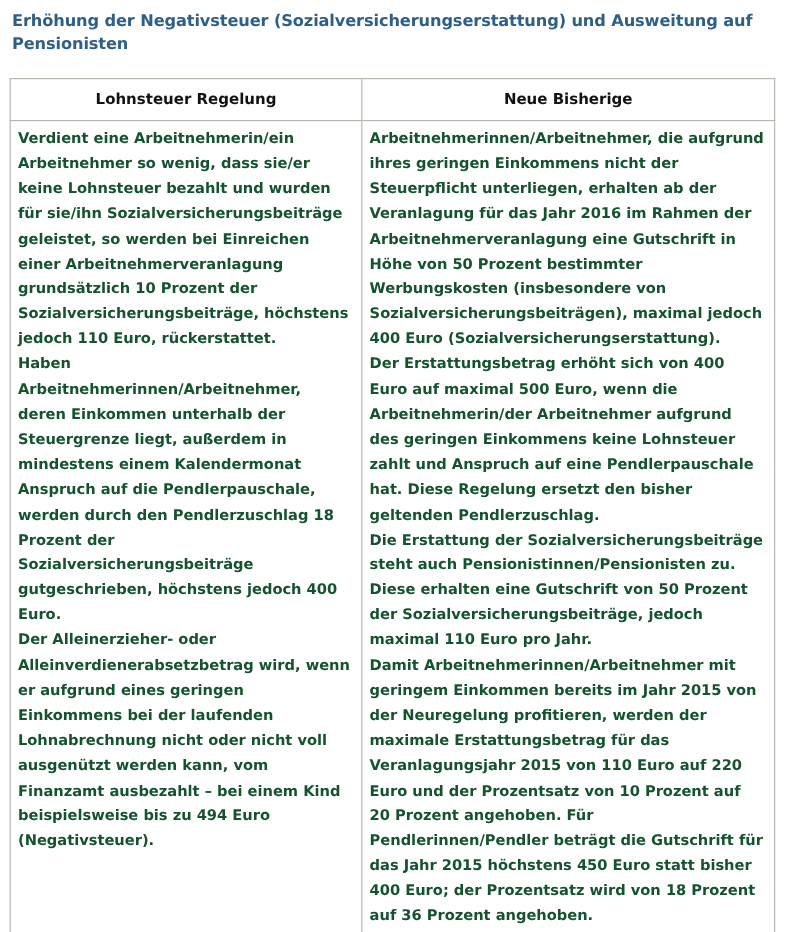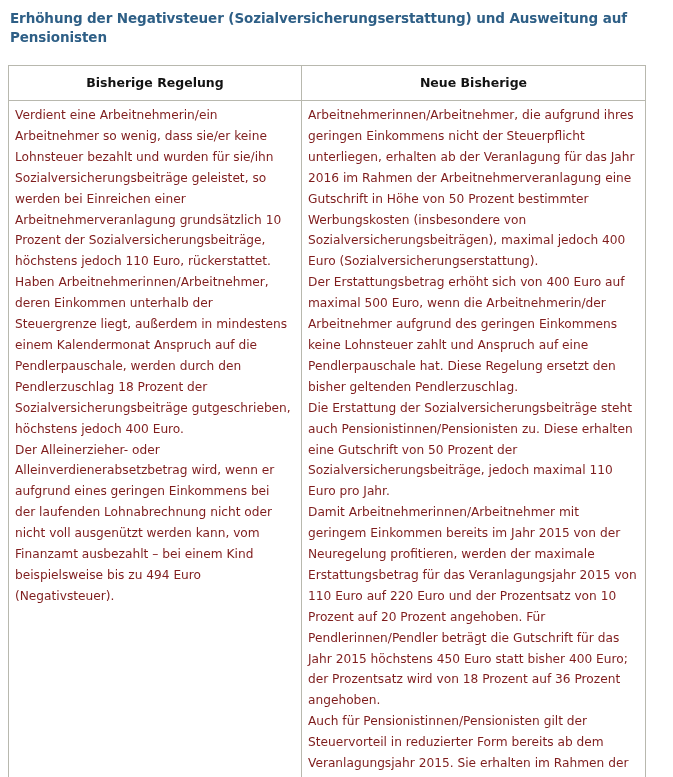--- a/index.html
+++ b/index.html
@@ -65,44 +65,45 @@
     border: 1px solid #b8b8ae;
     vertical-align: top;
     padding: 4px 8px 8px 6px;
     background: #ffffff;
   }
 
   .cell-text {
     font-family: "DejaVu Sans", "Liberation Sans", sans-serif;
     font-size: 12.2px;
     line-height: 20.9px;
-    color: #7f1d1d;
+    color: #14532d;
     white-space: pre-line;
     word-wrap: break-word;
+    font-weight: bold;
   }
 
   .cell-text.left  { }
   .cell-text.right { }
 </style>
 </head>
 <body>
 
 <div class="page">
 
   <h1 class="page-title">Erhöhung der Negativsteuer (Sozialversicherungserstattung) und Ausweitung auf Pensionisten</h1>
 
   <div class="table-wrap">
     <table class="compare">
       <colgroup>
         <col class="col-left">
         <col class="col-right">
       </colgroup>
       <thead>
         <tr>
-          <th>Bisherige Regelung</th>
+          <th>Lohnsteuer Regelung</th>
           <th>Neue Bisherige</th>
         </tr>
       </thead>
       <tbody>
         <tr>
           <td>
             <div class="cell-text left">Verdient eine Arbeitnehmerin/ein Arbeitnehmer so wenig, dass sie/er keine Lohnsteuer bezahlt und wurden für sie/ihn Sozialversicherungsbeiträge geleistet, so werden bei Einreichen einer Arbeitnehmerveranlagung grundsätzlich 10 Prozent der Sozialversicherungsbeiträge, höchstens jedoch 110 Euro, rückerstattet.
 Haben Arbeitnehmerinnen/Arbeitnehmer, deren Einkommen unterhalb der Steuergrenze liegt, außerdem in mindestens einem Kalendermonat Anspruch auf die Pendlerpauschale, werden durch den Pendlerzuschlag 18 Prozent der Sozialversicherungsbeiträge gutgeschrieben, höchstens jedoch 400 Euro.
 Der Alleinerzieher- oder Alleinverdienerabsetzbetrag wird, wenn er aufgrund eines geringen Einkommens bei der laufenden Lohnabrechnung nicht oder nicht voll ausgenützt werden kann, vom Finanzamt ausbezahlt – bei einem Kind beispielsweise bis zu 494 Euro (Negativsteuer).</div>
           </td>

